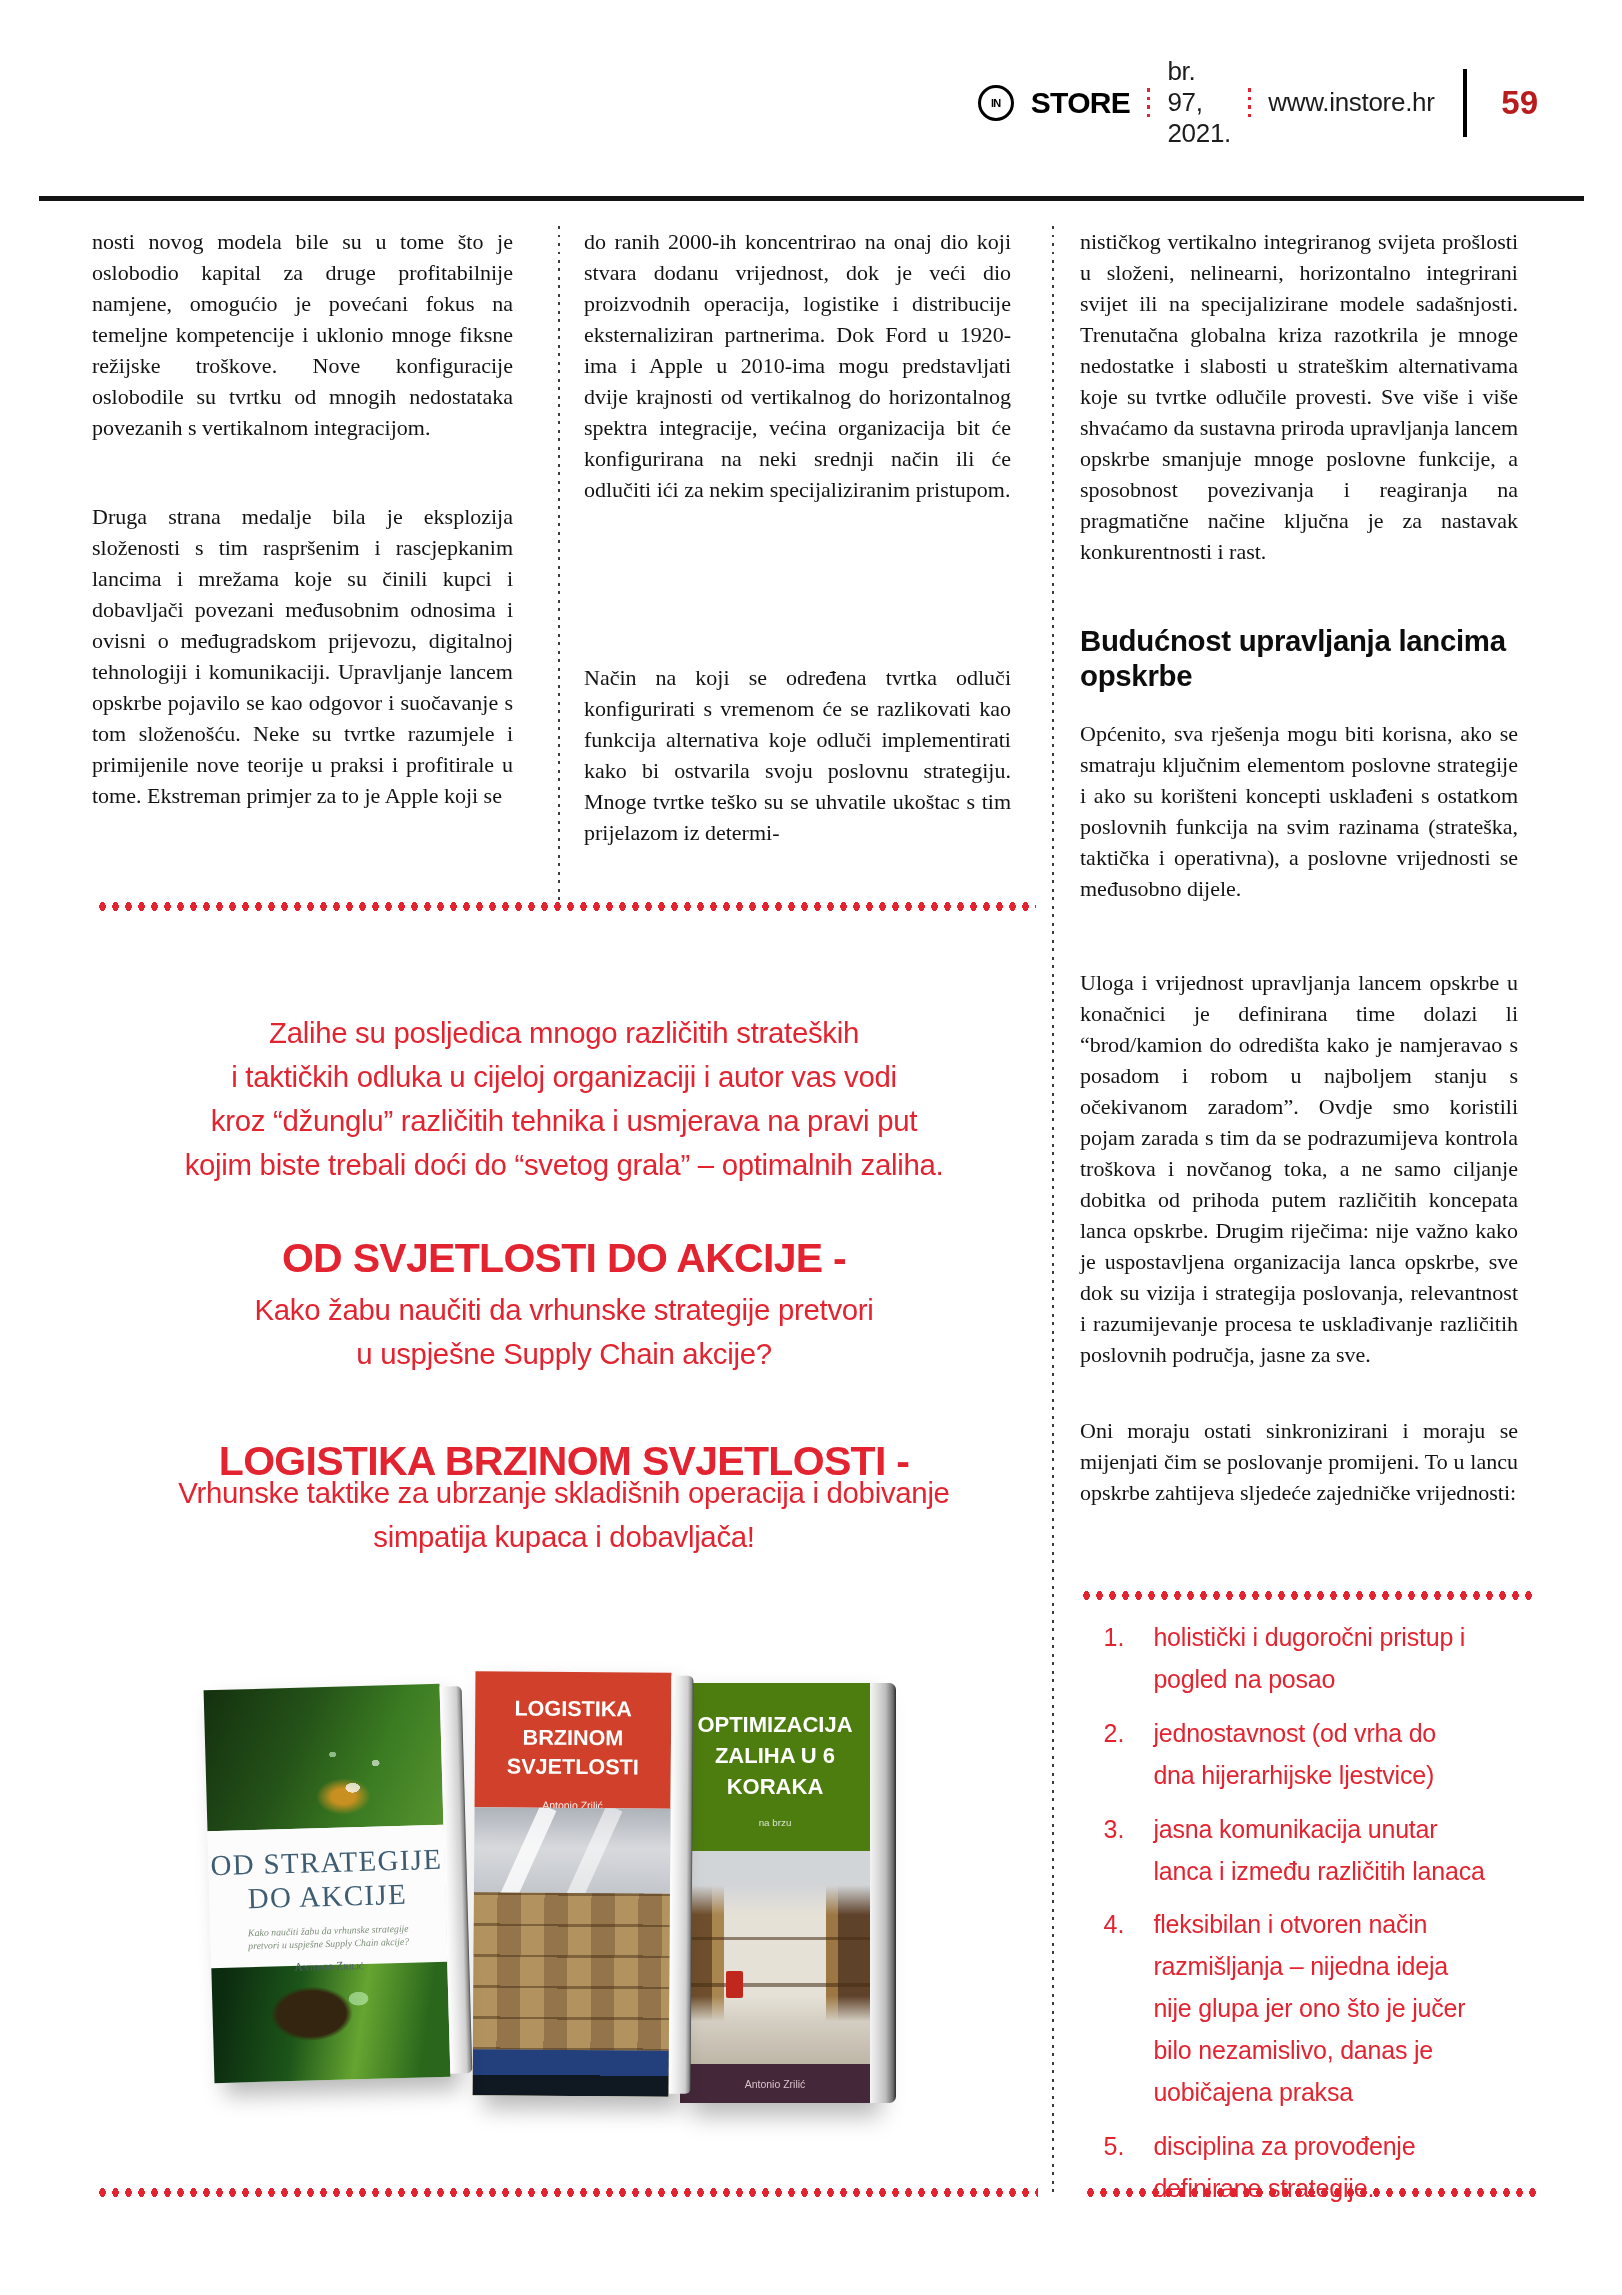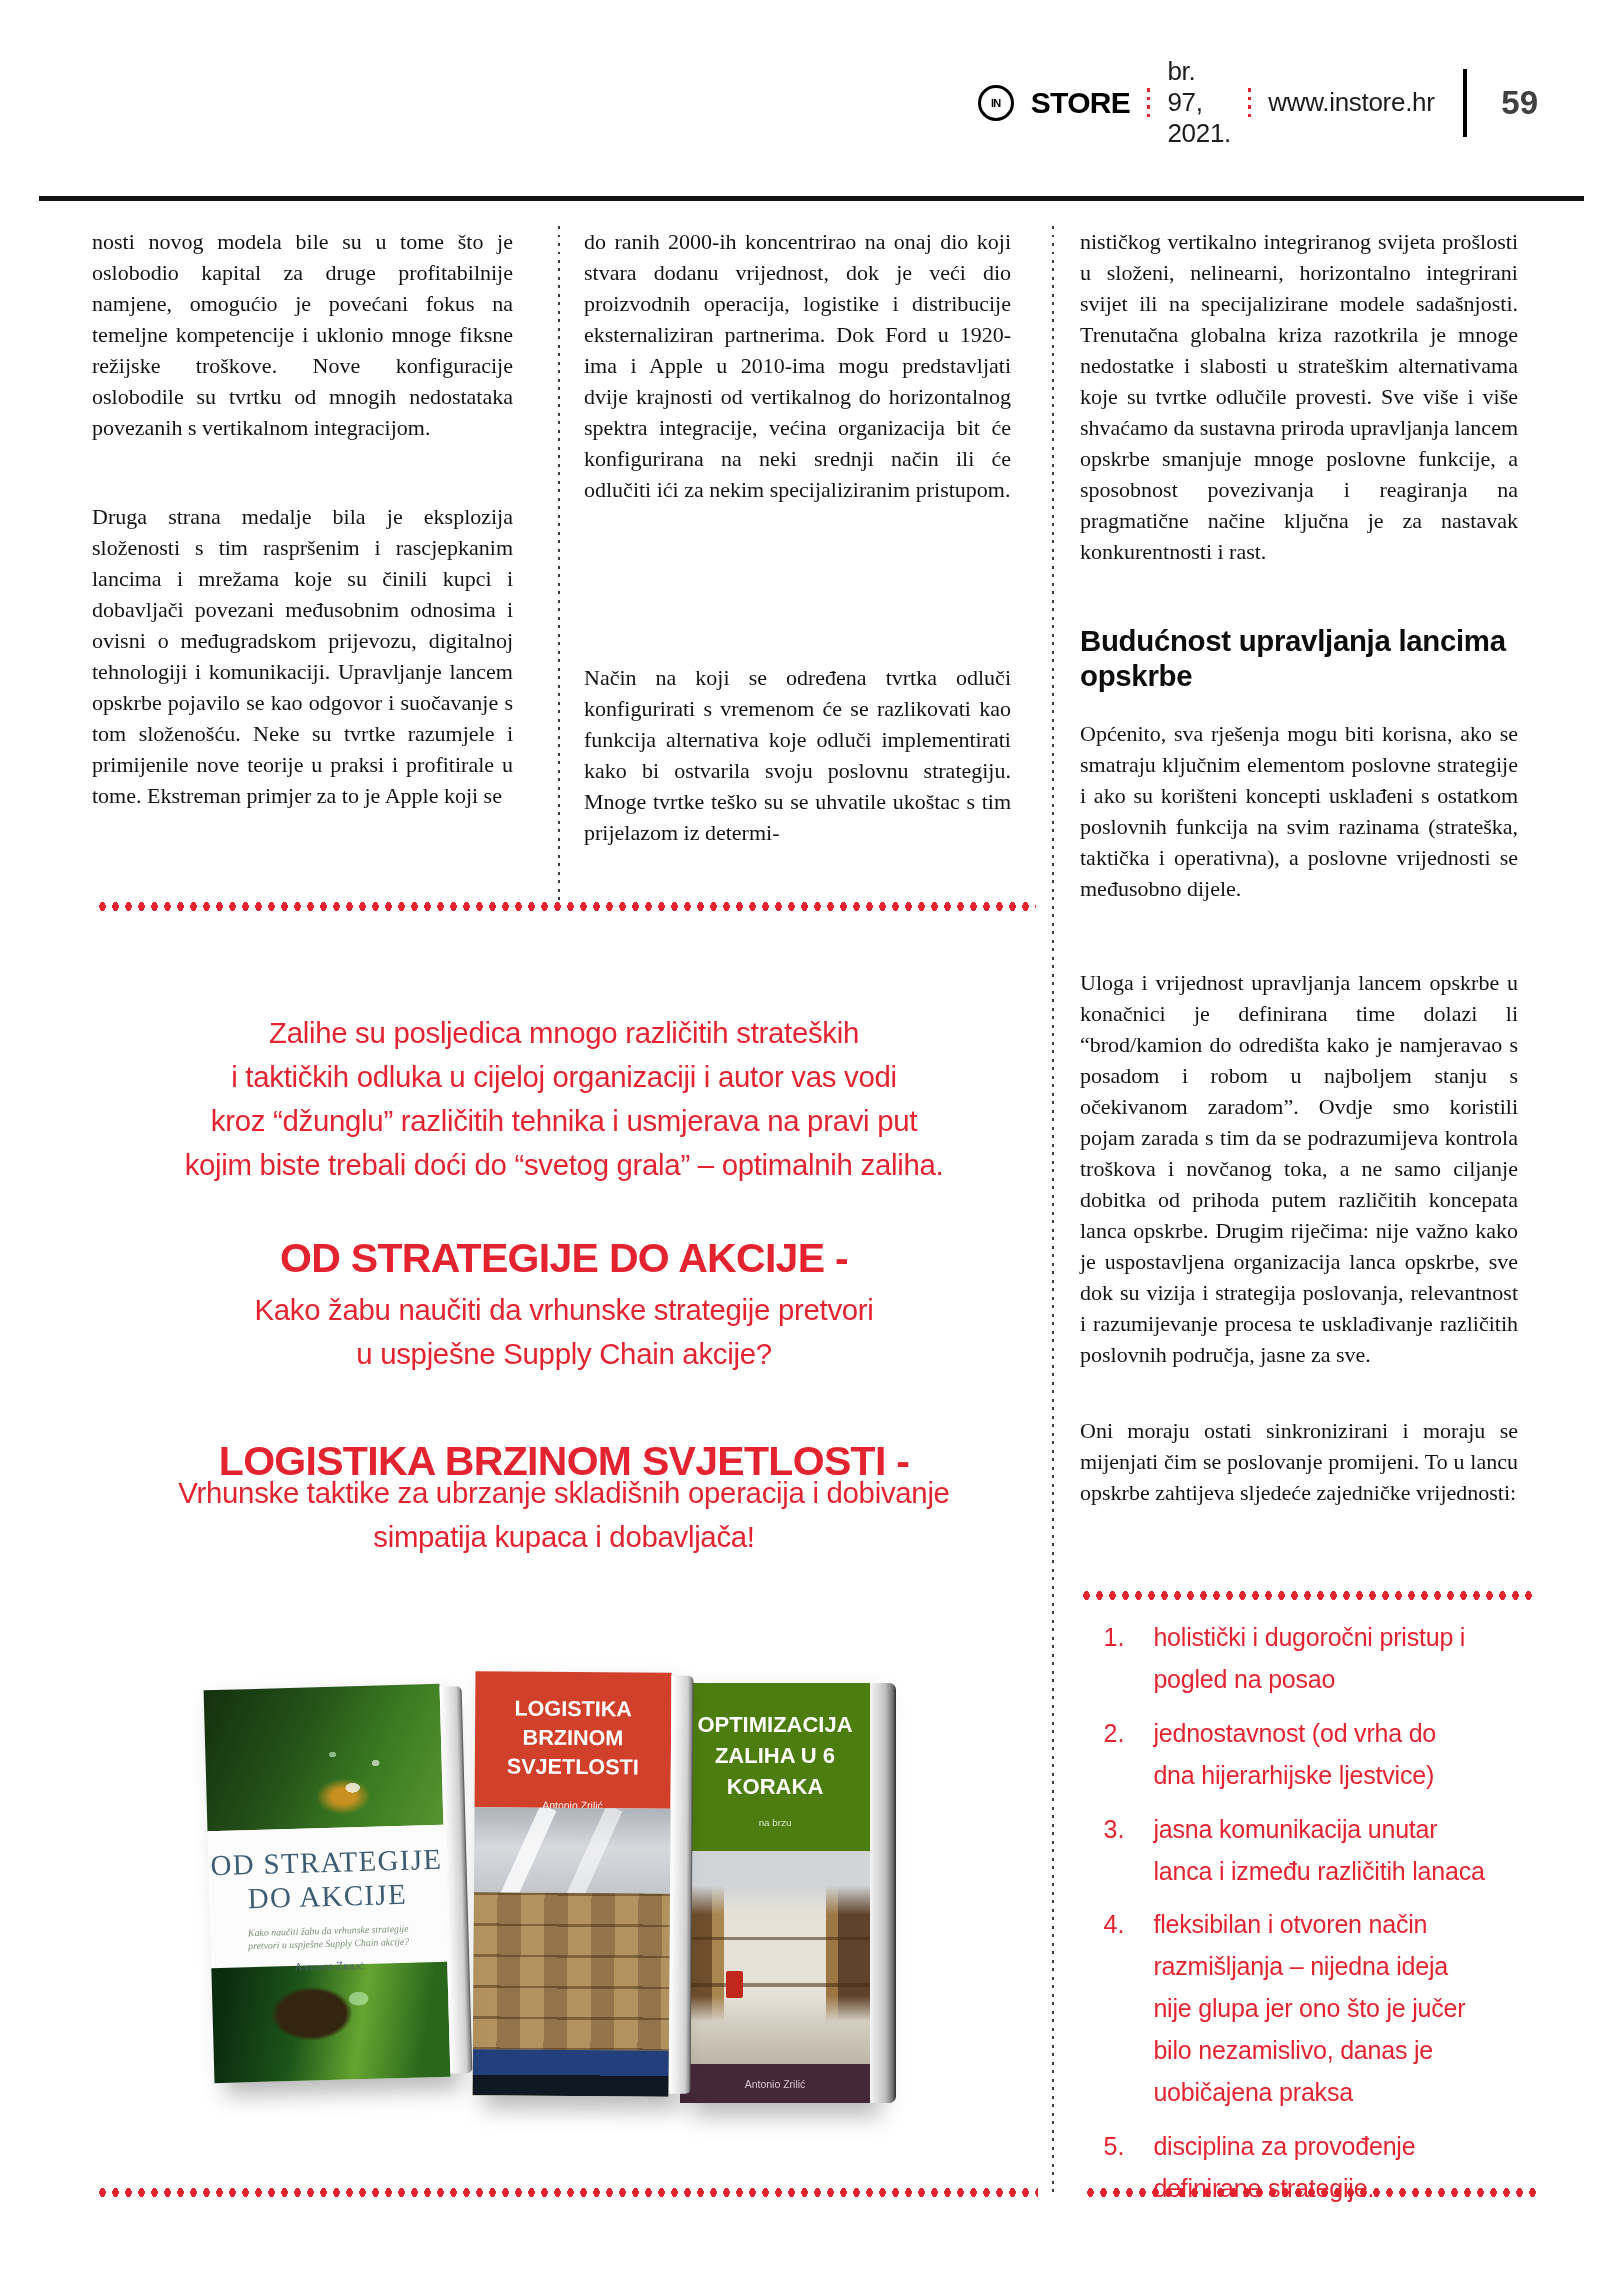--- a/index.html
+++ b/index.html
@@ -12,21 +12,21 @@
           display:flex;align-items:center;justify-content:flex-end;gap:17px;
           font-family:"Liberation Sans", sans-serif;}
   .logo-circle{width:30px;height:30px;border:3.3px solid #000;border-radius:50%;
                display:flex;align-items:center;justify-content:center;
                font-weight:800;font-size:11px;letter-spacing:-0.7px;color:#000;flex:none;}
   .logo-store{font-weight:800;font-size:30px;letter-spacing:-0.7px;color:#000;}
   .hdr-dots{width:3.3px;height:30px;flex:none;
             background:repeating-linear-gradient(180deg,#e32430 0 3.9px,transparent 3.9px 8.5px);}
   .hdr-text{font-size:26px;color:#1c1c1c;letter-spacing:-0.3px;}
   .hdr-bar{width:3.9px;height:68px;background:#000;flex:none;margin-left:11.8px;}
-  .page-num{font-weight:800;font-size:33px;color:#404040;margin-left:17px;}
+  .page-num{font-weight:800;font-size:33px;color:#b91c1c;margin-left:17px;}
 
   .top-rule{position:absolute;left:39px;right:39px;top:196px;height:5.2px;background:#141414;}
 
   
   .red-dots{height:9.2px;background-image:radial-gradient(3.3px 4.6px at 6.5px 4.6px,#e32430 97%,transparent);
             background-size:13px 9.2px;background-repeat:repeat-x;}
   .vdash{width:2px;background:repeating-linear-gradient(180deg,#3c3c3c 0 2.6px,transparent 2.6px 8.5px);}
 
   
   .body-text{font-size:22px;line-height:31px;text-align:justify;position:absolute;}
@@ -179,21 +179,21 @@
       <span class="itext">disciplina za provođenje
 definirane strategije.</span>
     </div>
   </div>
 
   <div class="promo-sub" style="top:1011px;">Zalihe su posljedica mnogo različitih strateških
 i taktičkih odluka u cijeloj organizaciji i autor vas vodi
 kroz “džunglu” različitih tehnika i usmjerava na pravi put
 kojim biste trebali doći do “svetog grala” – optimalnih zaliha.</div>
 
-  <div class="promo-title" style="top:1235px;">OD STRATEGIJE DO AKCIJE -</div>
+  <div class="promo-title" style="top:1235px;">OD SVJETLOSTI DO AKCIJE -</div>
   <div class="promo-sub" style="top:1288px;">Kako žabu naučiti da vrhunske strategije pretvori
 u uspješne  Supply Chain akcije?</div>
 
   <div class="promo-title" style="top:1438px;">LOGISTIKA BRZINOM SVJETLOSTI -</div>
   <div class="promo-sub" style="top:1471px;">Vrhunske taktike za ubrzanje skladišnih operacija i dobivanje
 simpatija kupaca i dobavljača!</div>
 
   <div class="books">
 
     <div class="book" id="book1">

